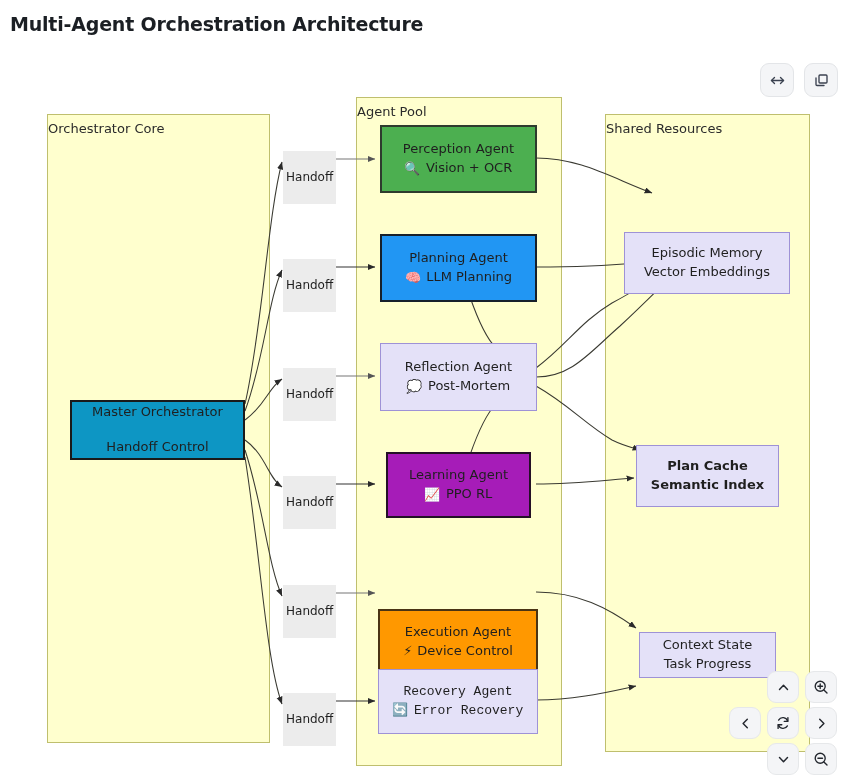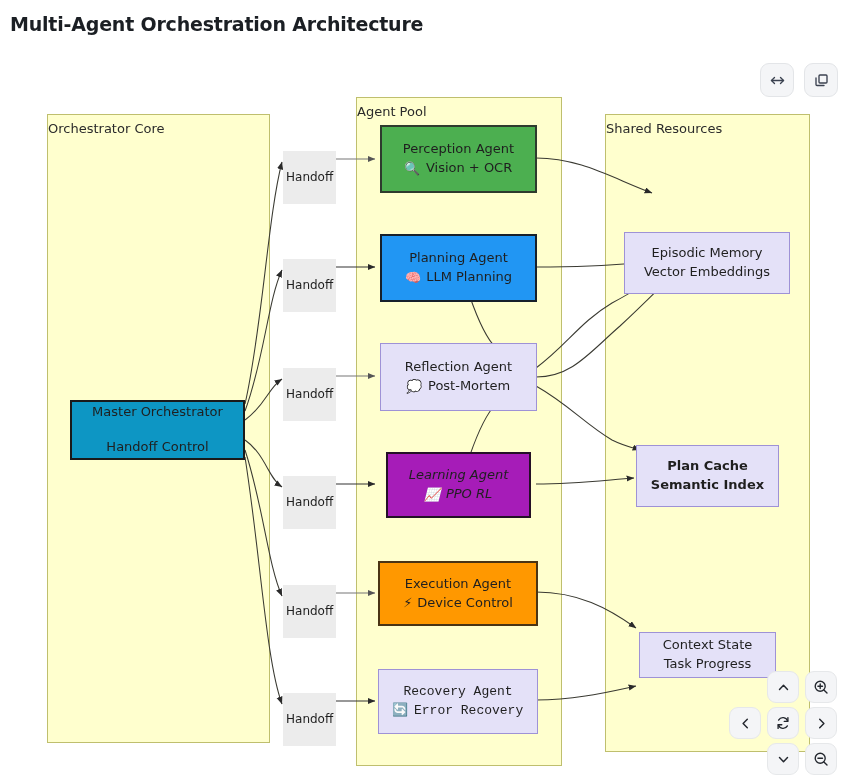--- a/index.html
+++ b/index.html
@@ -121,20 +121,21 @@
     background: #e4e1f8;
     border: 1px solid #9e92d6;
   }
   .n-learning {
     background: #a61cb8;
     border: 2px solid #241026;
   }
   .n-execution {
     background: #ff9800;
     border: 2px solid #4a3414;
+    margin-top: 48px;
   }
 
   
   .edge-label {
     position: absolute;
     font-size: 12px;
     color: #1f1f1f;
     background: #ececec;
     padding: 19px 3px;
     white-space: nowrap;
@@ -284,21 +285,21 @@
   </div>
 
   <div class="node n-reflection" style="left:380px; top:343px; width:157px; height:68px;">
     <div>Reflection Agent</div>
     <div class="line2">
       <span class="emoji">💭</span>
       <span>Post-Mortem</span>
     </div>
   </div>
 
-  <div class="node n-learning" style="left:386px; top:452px; width:145px; height:66px;font-style:italic;">
+  <div class="node n-learning" style="left:386px; top:452px; width:145px; height:66px;">
     <div>Learning Agent</div>
     <div class="line2">
       <span class="emoji">📈</span>
       <span>PPO RL</span>
     </div>
   </div>
 
   <div class="node n-execution" style="left:378px; top:561px; width:160px; height:65px;">
     <div>Execution Agent</div>
     <div class="line2">

